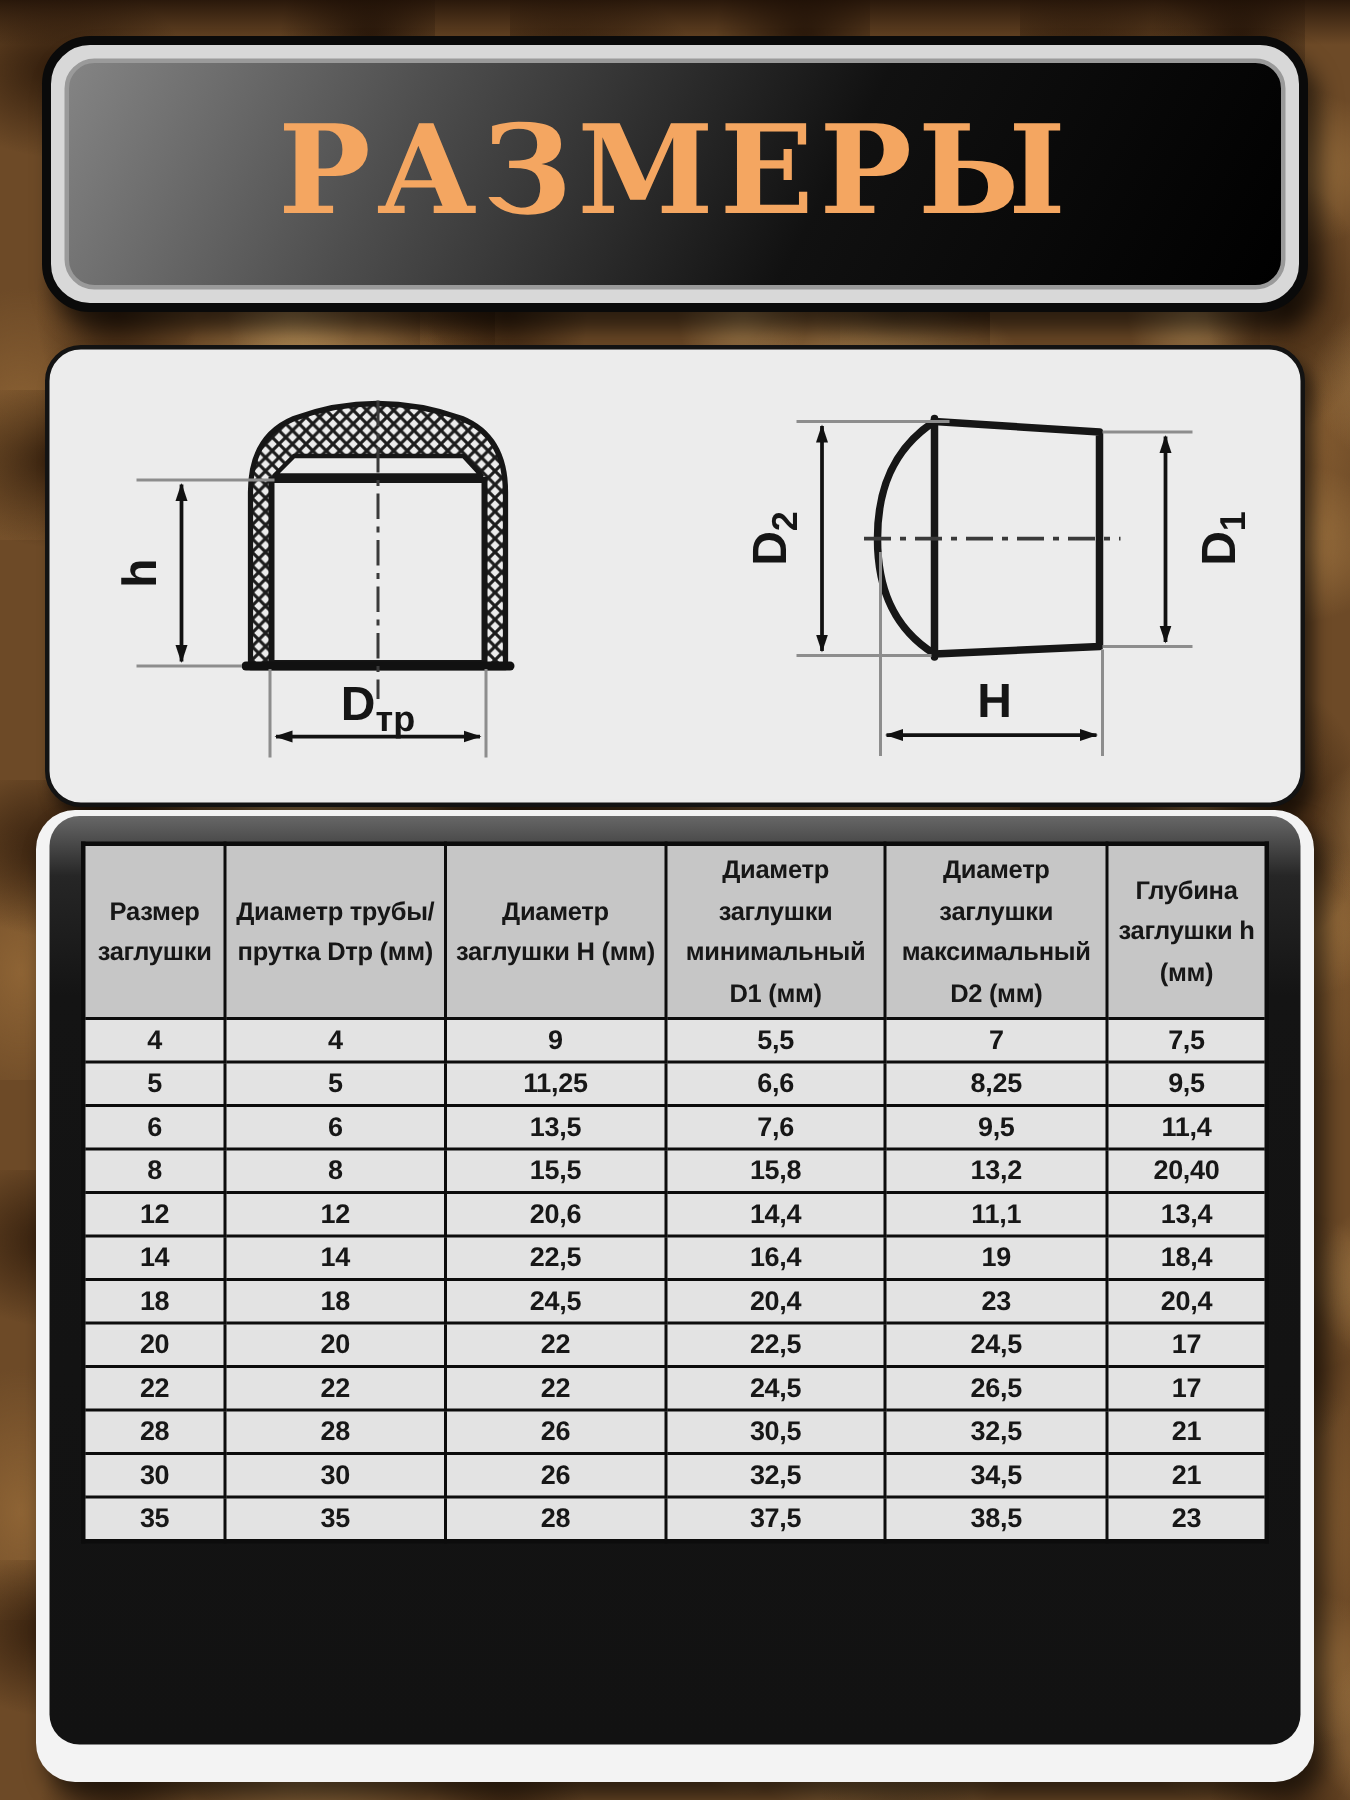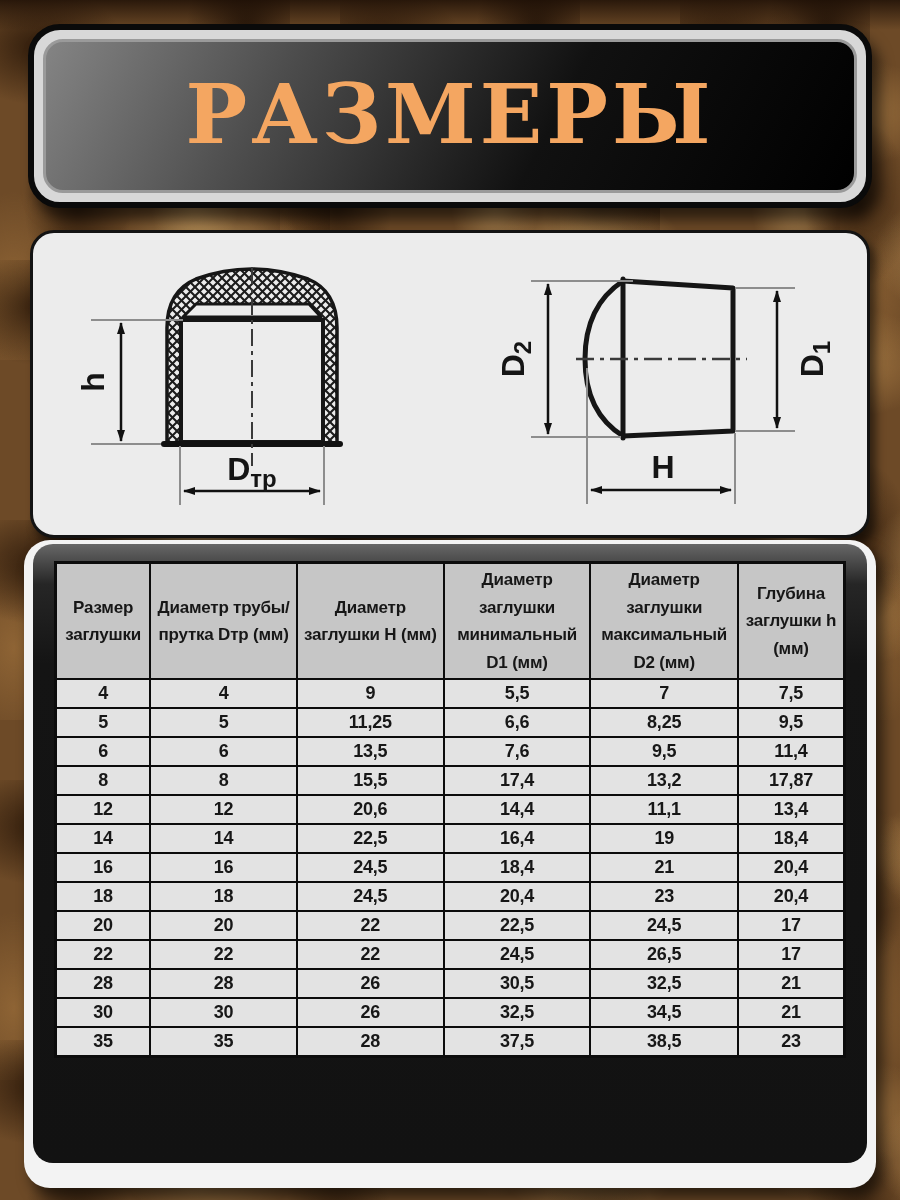--- a/index.html
+++ b/index.html
@@ -195,49 +195,41 @@
               <td>6</td>
               <td>13,5</td>
               <td>7,6</td>
               <td>9,5</td>
               <td>11,4</td>
             </tr>
             <tr>
               <td>8</td>
               <td>8</td>
               <td>15,5</td>
-              <td>17,4</td>
+              <td>15,8</td>
               <td>13,2</td>
-              <td>17,87</td>
+              <td>20,40</td>
             </tr>
             <tr>
               <td>12</td>
               <td>12</td>
               <td>20,6</td>
               <td>14,4</td>
               <td>11,1</td>
               <td>13,4</td>
             </tr>
             <tr>
               <td>14</td>
               <td>14</td>
               <td>22,5</td>
               <td>16,4</td>
               <td>19</td>
               <td>18,4</td>
             </tr>
             <tr>
-              <td>16</td>
-              <td>16</td>
-              <td>24,5</td>
-              <td>18,4</td>
-              <td>21</td>
-              <td>20,4</td>
-            </tr>
-            <tr>
               <td>18</td>
               <td>18</td>
               <td>24,5</td>
               <td>20,4</td>
               <td>23</td>
               <td>20,4</td>
             </tr>
             <tr>
               <td>20</td>
               <td>20</td>

